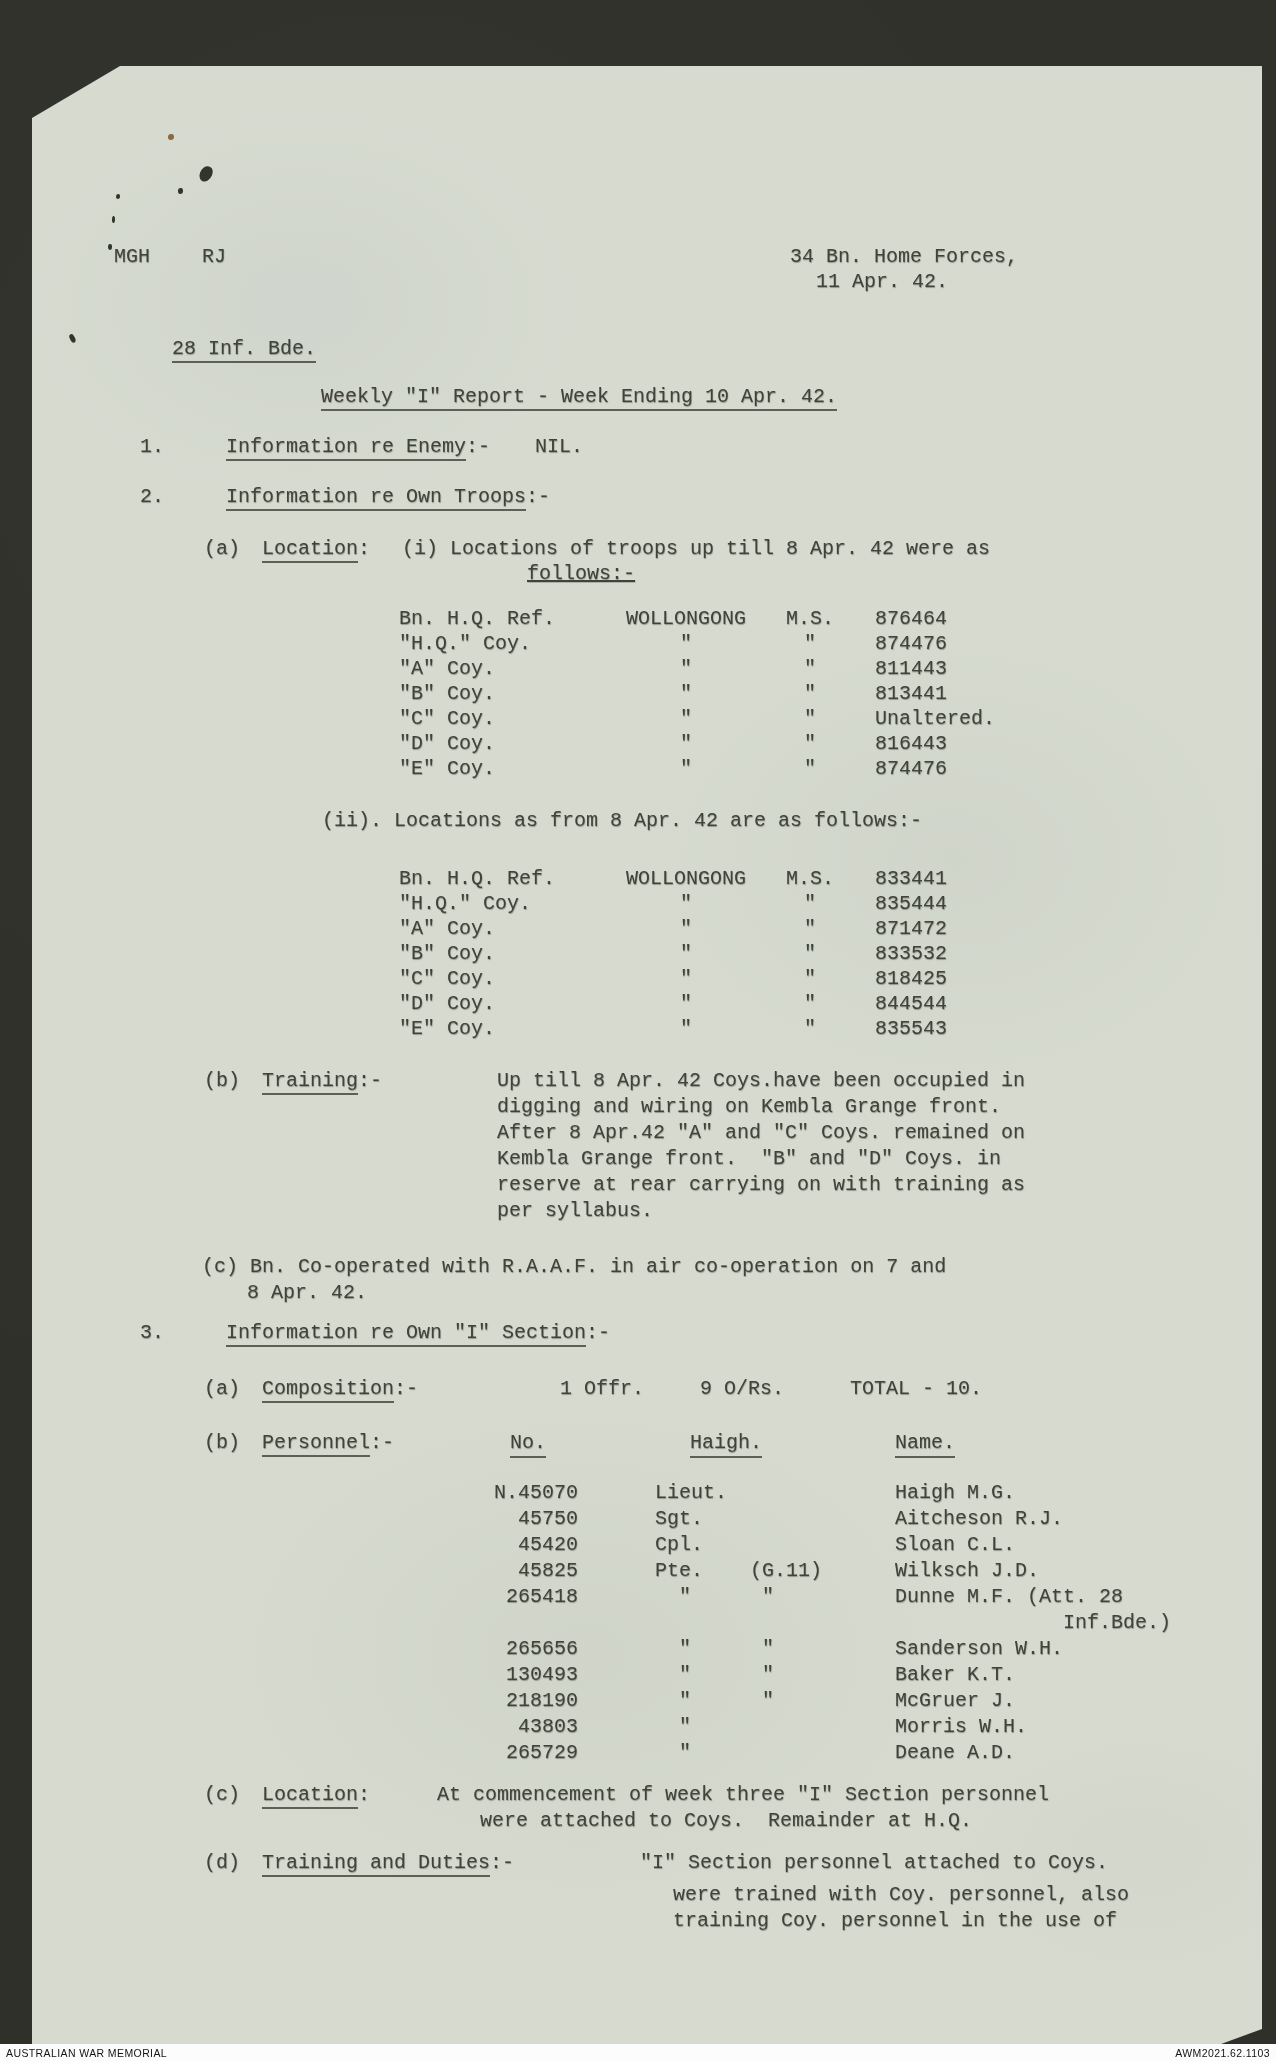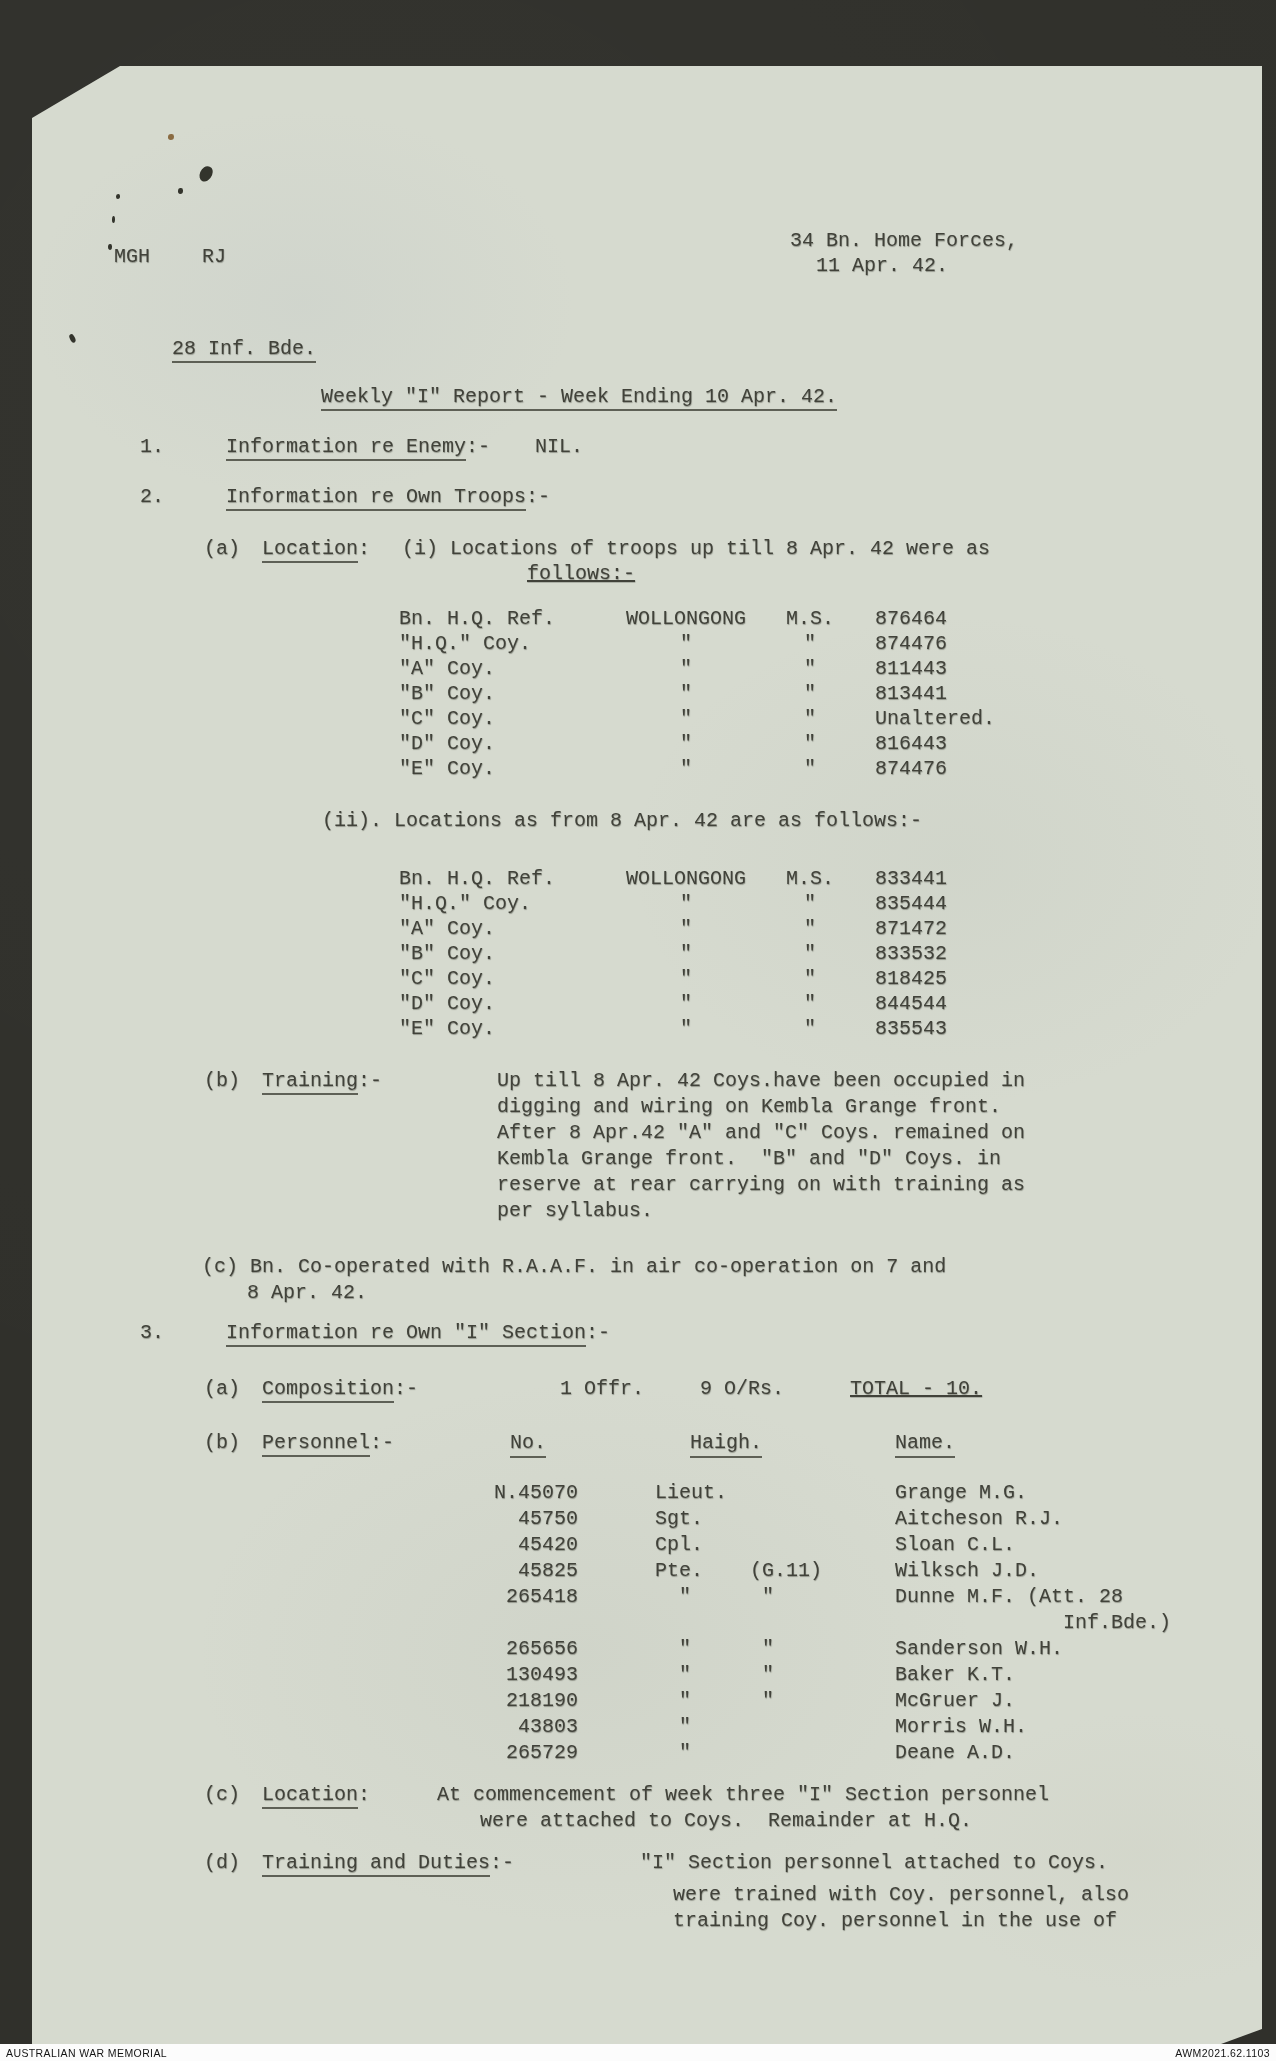--- a/index.html
+++ b/index.html
@@ -55,21 +55,21 @@
   <div class="speck" style="left:168px;top:100px;width:12px;height:16px;transform:rotate(22deg);"></div>
   <div class="speck" style="left:146px;top:122px;width:5px;height:6px;"></div>
   <div class="speck" style="left:84px;top:128px;width:4px;height:5px;"></div>
   <div class="speck" style="left:80px;top:150px;width:3px;height:7px;"></div>
   <div class="speck" style="left:76px;top:178px;width:4px;height:6px;"></div>
   <div class="speck" style="left:38px;top:268px;width:5px;height:9px;transform:rotate(-30deg);"></div>
 
   <div class="abs" style="top:162px;left:0;right:0;height:60px;">
     <span class="abs" style="left:82px;top:16px;">MGH</span>
     <span class="abs" style="left:170px;top:16px;">RJ</span>
-    <div class="abs" style="left:758px;top:0;">
+    <div class="abs" style="left:758px;top:16px;">
       <div class="pre">34 Bn. Home Forces,</div>
       <div class="pre" style="margin-left:26px;">11 Apr. 42.</div>
     </div>
   </div>
 
   <div class="abs" style="top:270px;left:140px;">
     <span class="ul pre">28 Inf. Bde.</span>
   </div>
 
   <div class="abs" style="top:318px;left:289px;">
@@ -209,37 +209,37 @@
   <div class="abs flex" style="top:1254px;left:108px;">
     <span class="num pre">3.</span>
     <span class="pre"><span class="ul">Information re Own "I" Section</span><span>:-</span></span>
   </div>
 
   <div class="abs" style="top:1310px;left:0;right:0;">
     <span class="abs pre" style="left:172px;">(a)</span>
     <span class="abs pre" style="left:230px;"><span class="ul">Composition</span><span>:-</span></span>
     <span class="abs pre" style="left:528px;">1 Offr.</span>
     <span class="abs pre" style="left:668px;">9 O/Rs.</span>
-    <span class="abs pre" style="left:818px;text-decoration:underline;">TOTAL - 10.</span>
+    <span class="abs pre" style="left:818px;">TOTAL - 10.</span>
   </div>
 
   <div class="abs" style="top:1364px;left:0;right:0;">
     <span class="abs pre" style="left:172px;">(b)</span>
     <span class="abs pre" style="left:230px;"><span class="ul">Personnel</span><span>:-</span></span>
     <span class="abs pre ul" style="left:478px;">No.</span>
     <span class="abs pre ul" style="left:658px;">Haigh.</span>
     <span class="abs pre ul" style="left:863px;">Name.</span>
   </div>
 
   <div class="abs p-table" style="top:1414px;">
     <div class="p-row">
         <span class="p-no pre">N.45070</span>
         <span class="p-r1 pre">Lieut.</span>
         <span class="pre"></span>
-        <span class="p-name">Grange M.G.</span>
+        <span class="p-name">Haigh M.G.</span>
       </div>
     <div class="p-row">
         <span class="p-no pre">45750</span>
         <span class="p-r1 pre">Sgt.</span>
         <span class="pre"></span>
         <span class="p-name">Aitcheson R.J.</span>
       </div>
     <div class="p-row">
         <span class="p-no pre">45420</span>
         <span class="p-r1 pre">Cpl.</span>

